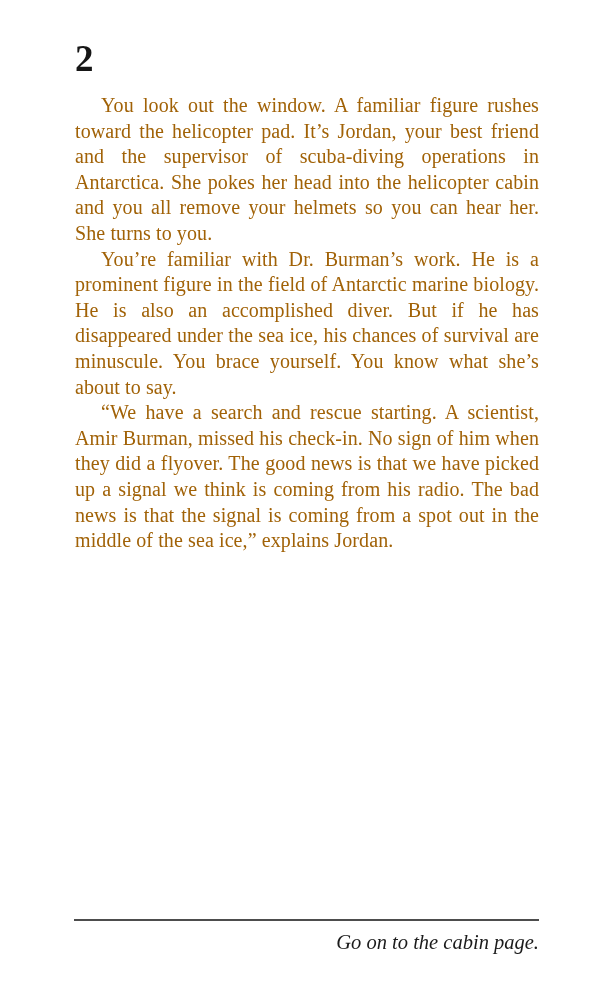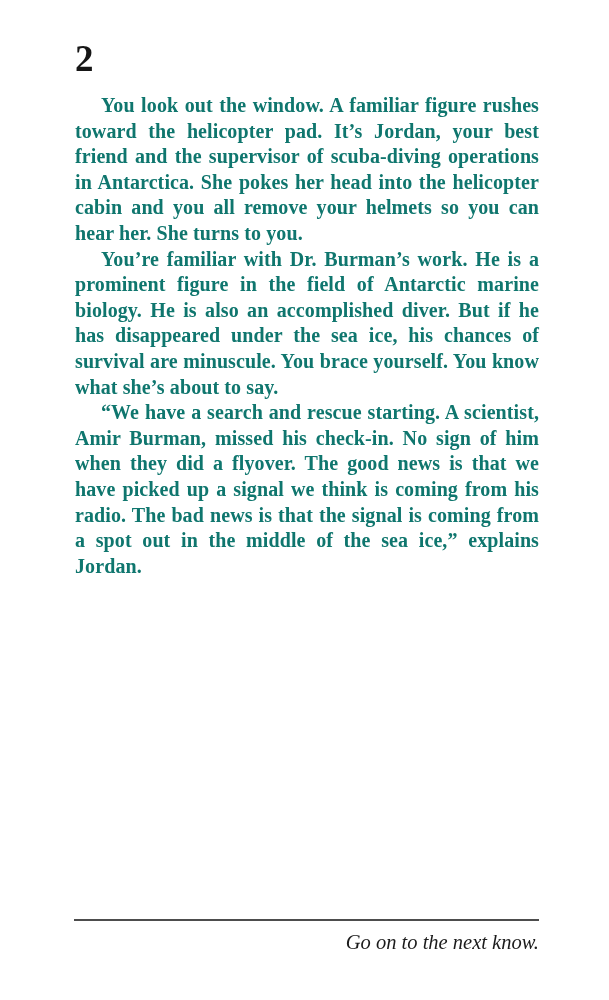--- a/index.html
+++ b/index.html
@@ -34,22 +34,21 @@
   .body-text {
     margin-top: 16px;
   }
   .body-text p {
     margin: 0;
     font-size: 20px;
     line-height: 25.6px;
     text-align: justify;
     text-indent: 26px;
     letter-spacing: 0.1px;
-    color: #0f766e;
-    font-weight: bold;
+    color: #a16207;
   }
   .footer {
     position: absolute;
     left: 74px;
     right: 70px;
     top: 919px;
   }
   .footer-divider {
     height: 0;
     border: none;
@@ -72,15 +71,15 @@
   <div class="content">
     <div class="page-number">2</div>
     <div class="body-text">
       <p>You look out the window. A familiar figure rushes toward the helicopter pad. It’s Jordan, your best friend and the supervisor of scuba-diving operations in Antarctica. She pokes her head into the helicopter cabin and you all remove your helmets so you can hear her. She turns to you.</p>
       <p>You’re familiar with Dr. Burman’s work. He is a prominent figure in the field of Antarctic marine biology. He is also an accomplished diver. But if he has disappeared under the sea ice, his chances of survival are minuscule. You brace yourself. You know what she’s about to say.</p>
       <p>“We have a search and rescue starting. A scientist, Amir Burman, missed his check-in. No sign of him when they did a flyover. The good news is that we have picked up a signal we think is coming from his radio. The bad news is that the signal is coming from a spot out in the middle of the sea ice,” explains Jordan.</p>
     </div>
   </div>
   <div class="footer">
     <hr class="footer-divider">
-    <p class="footer-instruction">Go on to the next know.</p>
+    <p class="footer-instruction">Go on to the cabin page.</p>
   </div>
 </div>
 
 </body></html>

